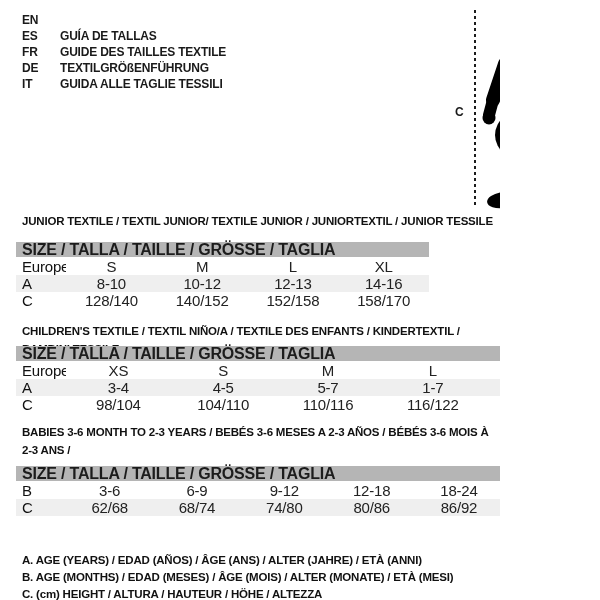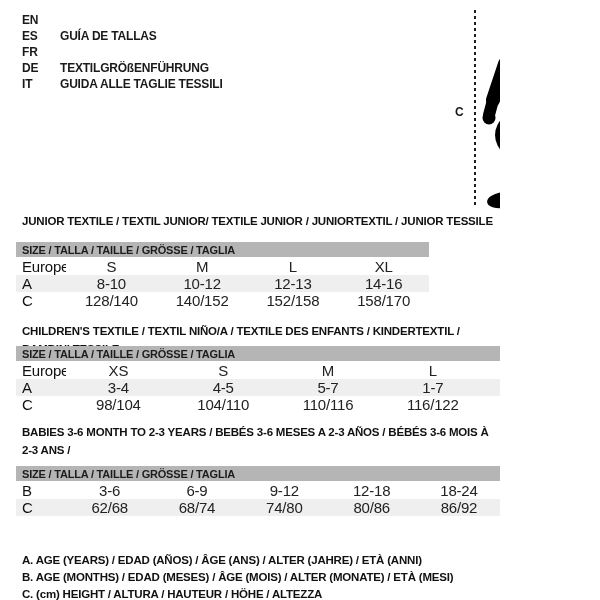--- a/index.html
+++ b/index.html
@@ -22,21 +22,21 @@
   }
   .figure-c-label {
     position:absolute; left:-15px; top:105px; font-size:12px; font-weight:700;
   }
   .baby-svg { position:absolute; left:0; top:0; }
   
   .tbl-title { position:absolute; left:22px; font-size:11.5px; font-weight:700; letter-spacing:-0.2px; color:#111; }
   .tbl-title div { line-height:18px; }
   .tbl-wrap { position:absolute; left:16px; }
   .tbl-header {
-    height:15px; background:#b5b5b5; color:#1c1c1c; font-size:11px; font-weight:700;
+    height:15px; background:#b5b5b5; color:#1c1c1c; font-size:16px; font-weight:700;
     letter-spacing:-0.2px; padding-left:6px; display:flex; align-items:center;
   }
   table.size-table { width:100%; border-collapse:collapse; table-layout:fixed; margin-top:1px; }
   table.size-table td {
     height:16px; font-size:15px; color:#222; text-align:center; vertical-align:middle;
     letter-spacing:-0.2px; overflow:hidden; white-space:nowrap;
   }
   table.size-table td.lbl { text-align:left; padding-left:6px; color:#111; }
   table.size-table tbody tr:nth-child(even) { background:#efefef; }
   
@@ -51,20 +51,21 @@
   <div class="lang-block">
     <div class="lang-row">
       <span class="lang-code">EN</span>
     </div>
     <div class="lang-row">
       <span class="lang-code">ES</span>
       <span class="lang-title">GUÍA DE TALLAS</span>
     </div>
     <div class="lang-row">
       <span class="lang-code">FR</span>
+      <span class="lang-title">GUIDE DES TAILLES TEXTILE</span>
     </div>
     <div class="lang-row">
       <span class="lang-code">DE</span>
       <span class="lang-title">TEXTILGRÖßENFÜHRUNG</span>
     </div>
     <div class="lang-row">
       <span class="lang-code">IT</span>
       <span class="lang-title">GUIDA ALLE TAGLIE TESSILI</span>
     </div>
   </div>

